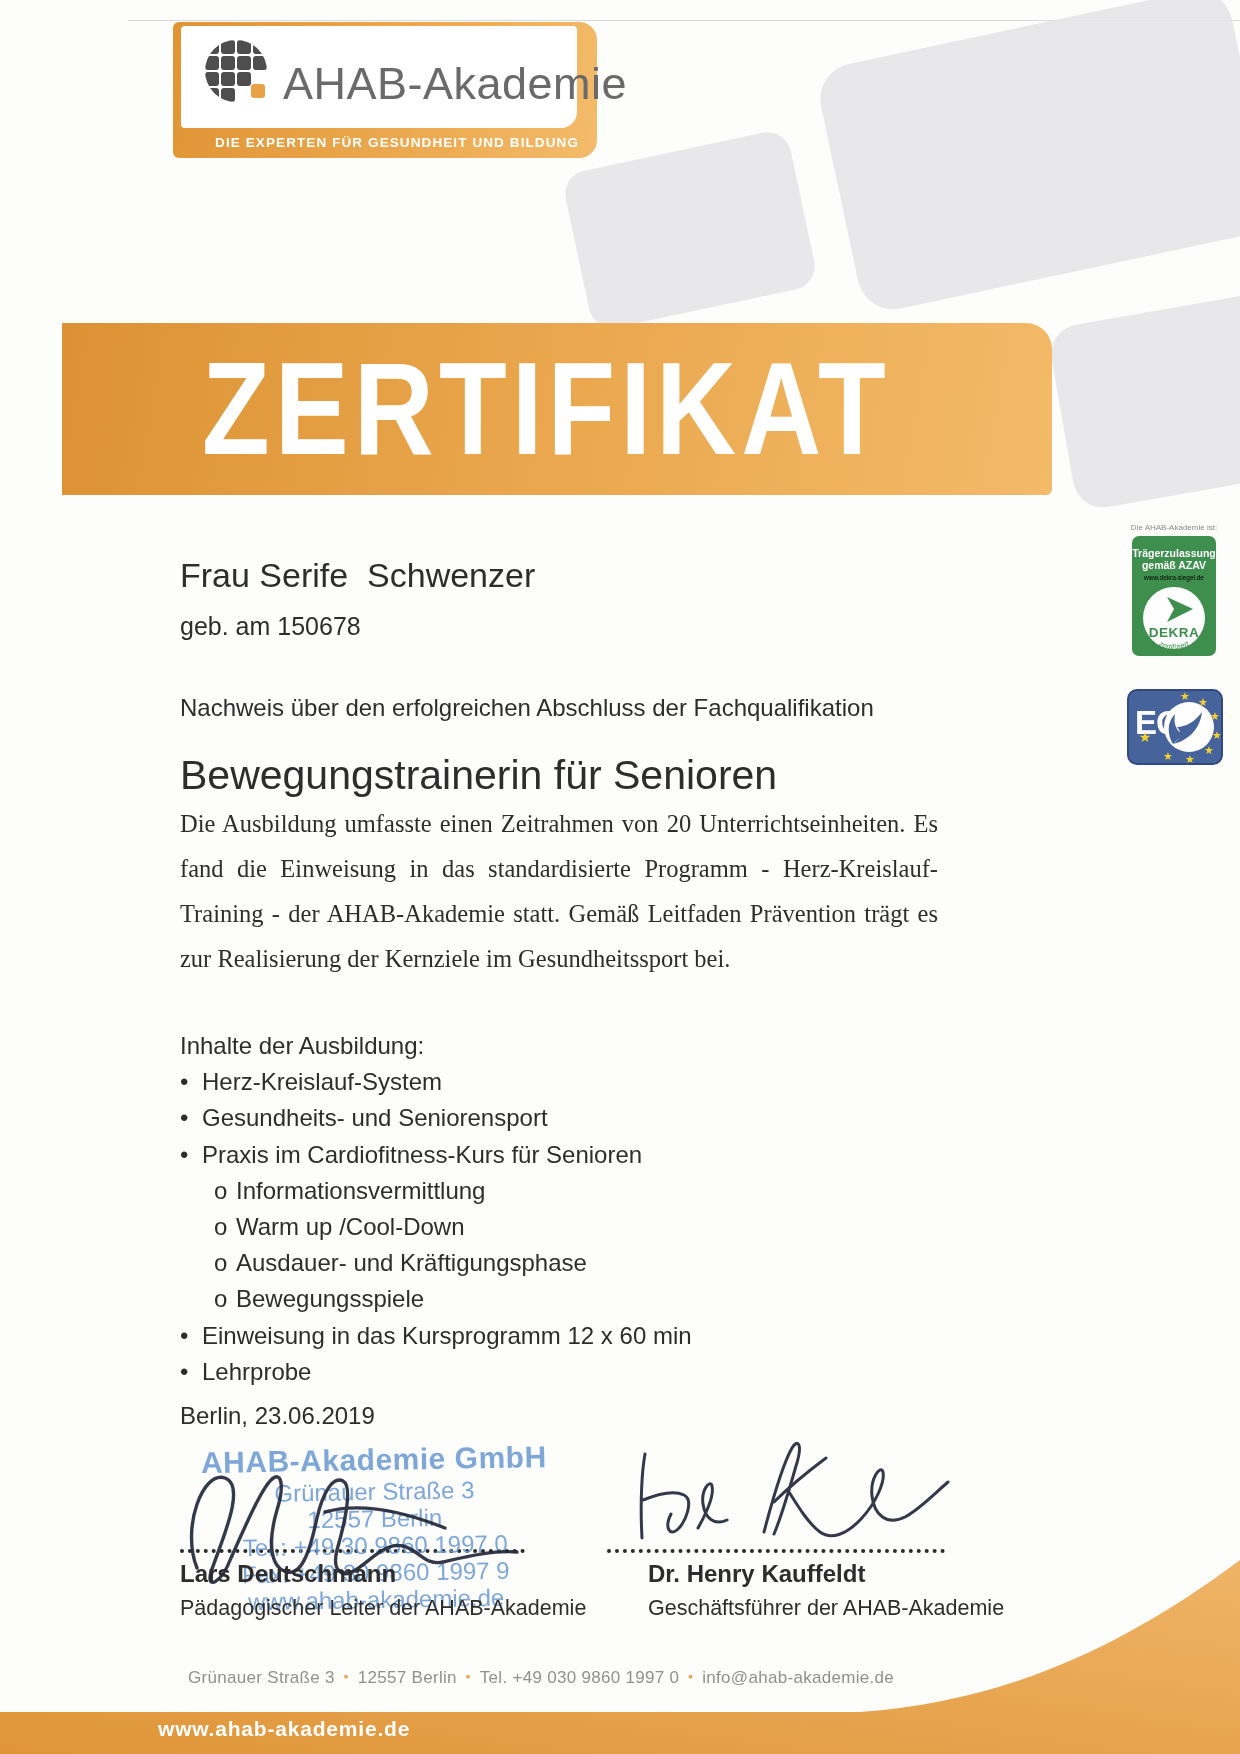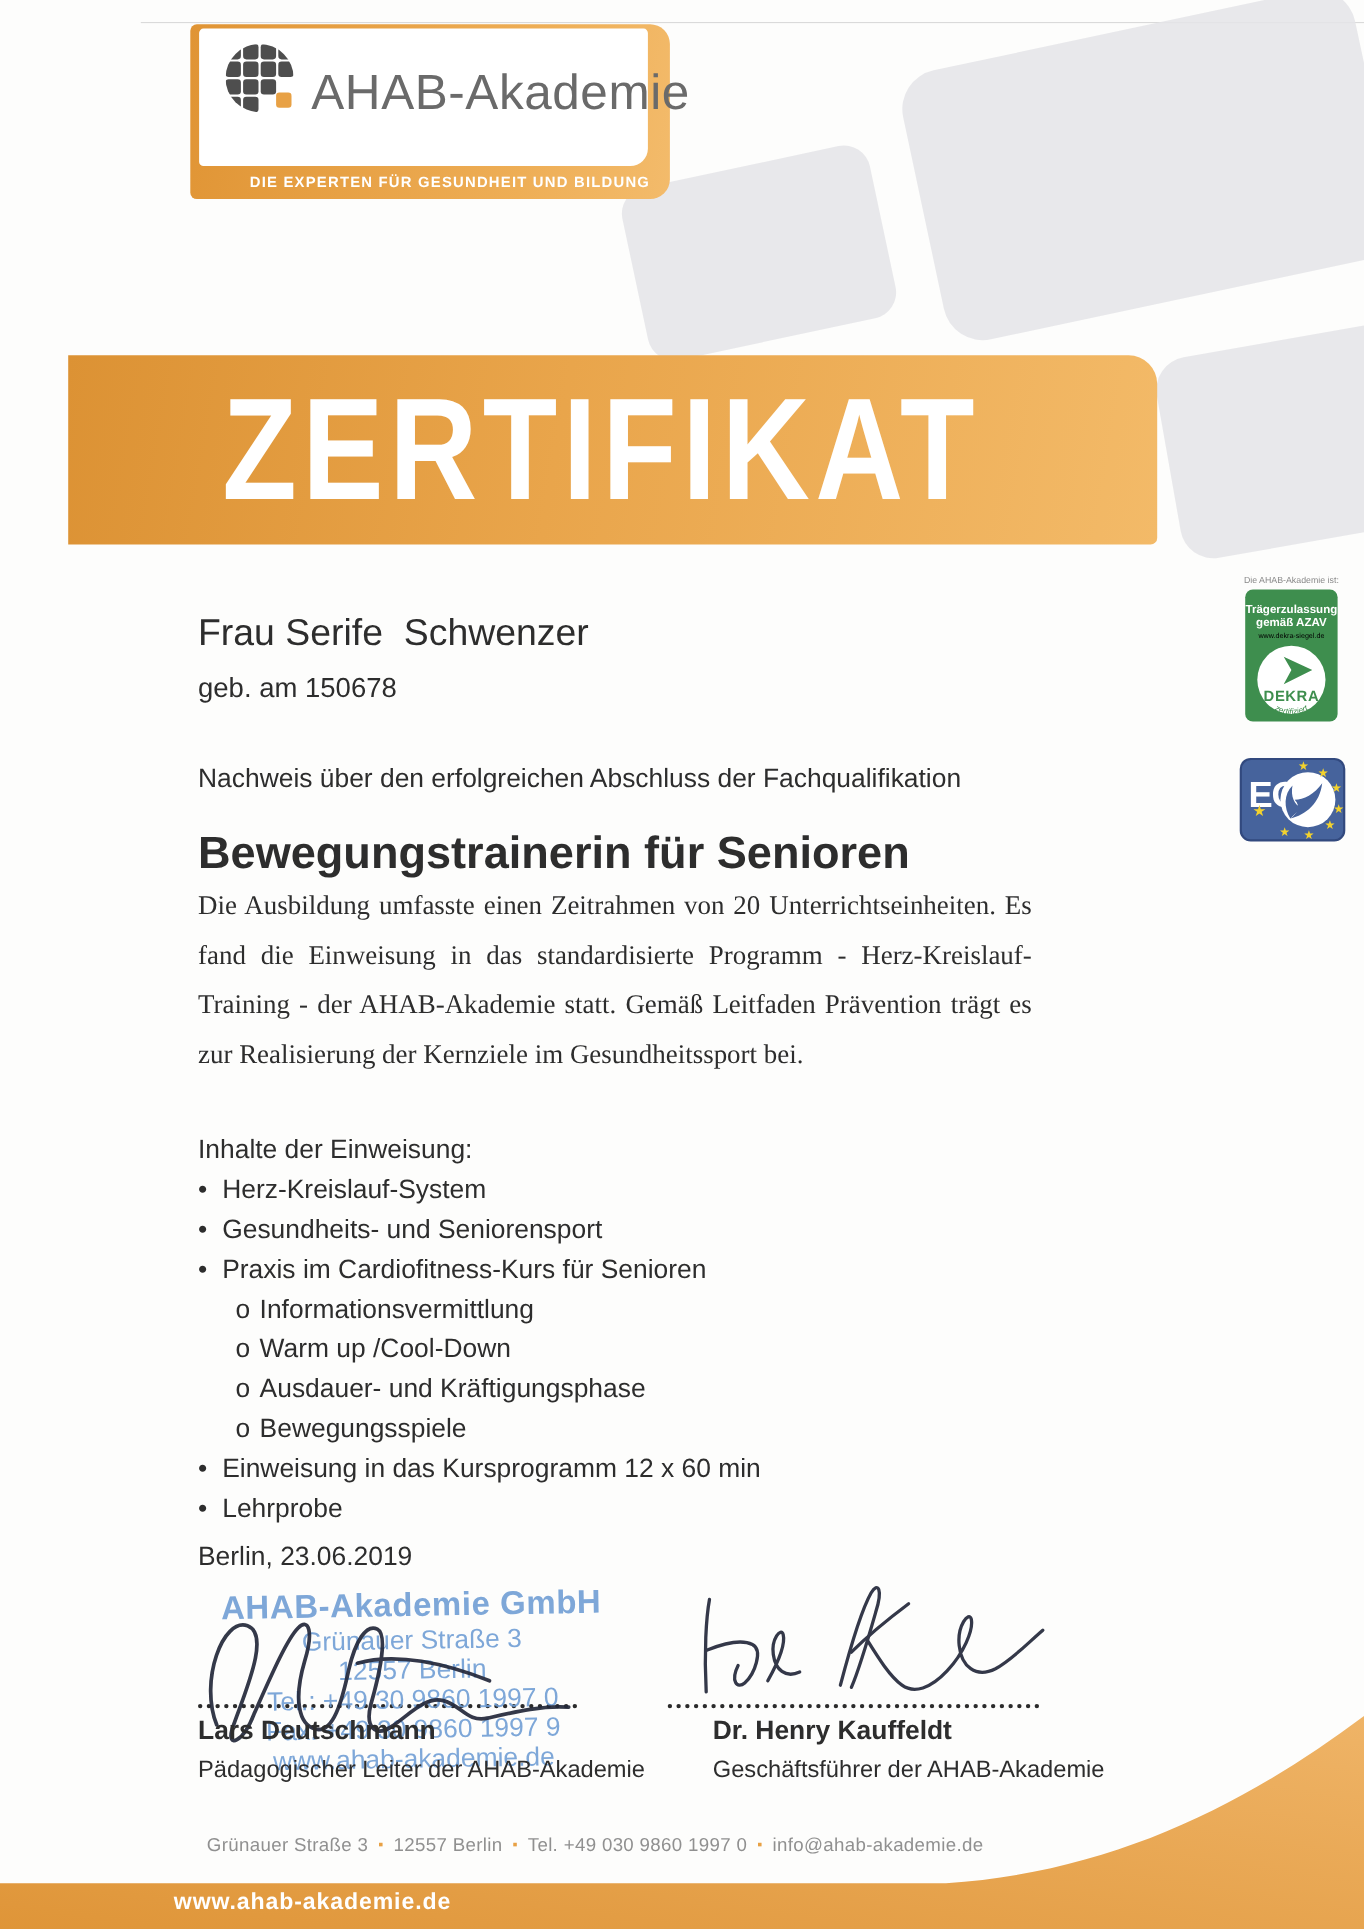--- a/index.html
+++ b/index.html
@@ -10,44 +10,44 @@
   
   .scan-line{left:128px;top:20px;width:1112px;height:1px;background:#dadada;}
 
   
   .wm{background:#e4e4e8;opacity:.85;z-index:0;}
   .wm1{left:835px;top:25px;width:420px;height:250px;border-radius:36px;transform:rotate(-12deg);}
   .wm2{left:575px;top:150px;width:230px;height:160px;border-radius:24px;transform:rotate(-12deg);}
   .wm3{left:1060px;top:300px;width:330px;height:185px;border-radius:30px;transform:rotate(-10deg);}
 
   
-  .logo-block{left:173px;top:22px;width:424px;height:159px;z-index:2;
+  .logo-block{left:173px;top:22px;width:424px;height:136px;z-index:2;
      background:linear-gradient(100deg,#e09434,#eeae56 70%,#f3bb6b);
-     border-radius:6px 18px 18px 6px;padding-left:12px;}
+     border-radius:6px 18px 18px 6px;}
   .logo-inner{position:absolute;left:8px;top:4px;right:20px;bottom:30px;background:#fff;
      border-radius:4px 4px 16px 4px;}
   .logo-tagline{position:absolute;left:6px;right:18px;bottom:3px;height:25px;line-height:25px;
      text-align:right;color:#fff;font-size:13.5px;font-weight:bold;letter-spacing:1.1px;}
   .logo-globe{position:absolute;left:24px;top:14px;}
   .logo-text{position:absolute;left:102px;top:28px;font-size:45px;color:#6a6a6a;letter-spacing:.5px;
      line-height:60px;white-space:nowrap;}
 
   
   .cert-banner{left:62px;top:323px;width:990px;height:172px;z-index:1;
      background:linear-gradient(100deg,#dc9234 0%,#e9a54b 45%,#f3ba68 100%);
      border-radius:0 26px 6px 0;}
   .cert-title{position:absolute;left:140px;top:26px;font-size:132px;line-height:120px;font-weight:800;
      color:#ffffff;letter-spacing:6px;transform:scaleX(.84);transform-origin:left top;white-space:nowrap;}
 
   
   .txt{left:180px;z-index:2;}
   .recipient-name{top:556px;font-size:34px;font-weight:normal;white-space:pre;}
   .birth-line{top:612px;font-size:25px;font-weight:normal;}
   .intro-line{top:694px;font-size:24px;}
-  .qual-title{top:752px;font-size:41px;font-weight:bold;}
+  .qual-title{top:752px;font-size:41px;font-weight:normal;}
   .body-par{top:801px;width:758px;font-size:24.5px;line-height:45px;text-align:justify;font-family:Liberation Serif, serif;}
   .contents{top:1028px;font-size:24px;line-height:36.2px;}
   .contents .li .marker{display:inline-block;width:22px;}
   .contents .li.sub{padding-left:34px;}
   .date-line{top:1402px;font-size:24px;}
 
   
   .stamp{left:175px;top:1442px;width:400px;text-align:center;color:#6d9cd4;opacity:.88;
      transform:rotate(-1deg);z-index:3;}
   .stamp .l1{font-size:30px;font-weight:bold;line-height:36px;letter-spacing:.5px;}
@@ -148,21 +148,21 @@
     <div class="cert-title">ZERTIFIKAT</div>
   </div>
 
   <div class="abs txt recipient-name">Frau Serife  Schwenzer</div>
   <div class="abs txt birth-line">geb. am 150678</div>
   <div class="abs txt intro-line">Nachweis über den erfolgreichen Abschluss der Fachqualifikation</div>
   <div class="abs txt qual-title">Bewegungstrainerin für Senioren</div>
   <div class="abs txt body-par">Die Ausbildung umfasste einen Zeitrahmen von 20 Unterrichtseinheiten. Es fand die Einweisung in das standardisierte Programm - Herz-Kreislauf-Training - der AHAB-Akademie statt. Gemäß Leitfaden Prävention trägt es zur Realisierung der Kernziele im Gesundheitssport bei.</div>
 
   <div class="abs txt contents">
-    <div class="heading">Inhalte der Einweisung:</div>
+    <div class="heading">Inhalte der Ausbildung:</div>
     <div class="li"><span class="marker">•</span><span>Herz-Kreislauf-System</span></div>
     <div class="li"><span class="marker">•</span><span>Gesundheits- und Seniorensport</span></div>
     <div class="li"><span class="marker">•</span><span>Praxis im Cardiofitness-Kurs für Senioren</span></div>
     <div class="li sub"><span class="marker">o</span><span>Informationsvermittlung</span></div>
     <div class="li sub"><span class="marker">o</span><span>Warm up /Cool-Down</span></div>
     <div class="li sub"><span class="marker">o</span><span>Ausdauer- und Kräftigungsphase</span></div>
     <div class="li sub"><span class="marker">o</span><span>Bewegungsspiele</span></div>
     <div class="li"><span class="marker">•</span><span>Einweisung in das Kursprogramm 12 x 60 min</span></div>
     <div class="li"><span class="marker">•</span><span>Lehrprobe</span></div>
   </div>

